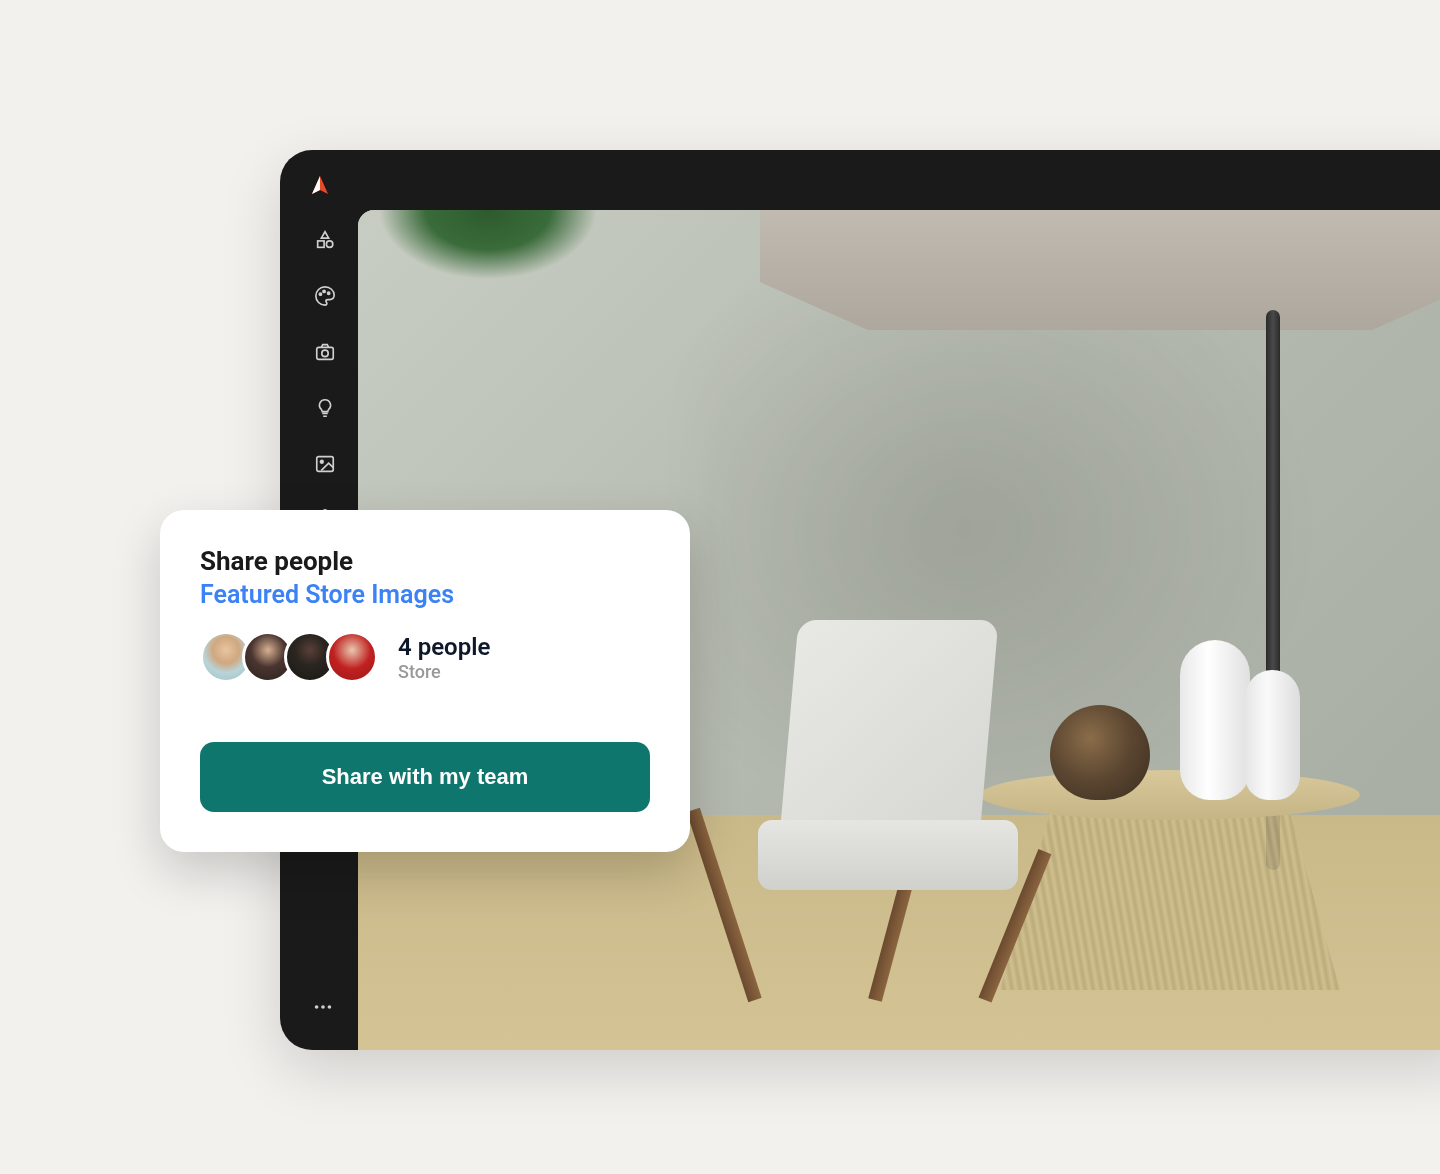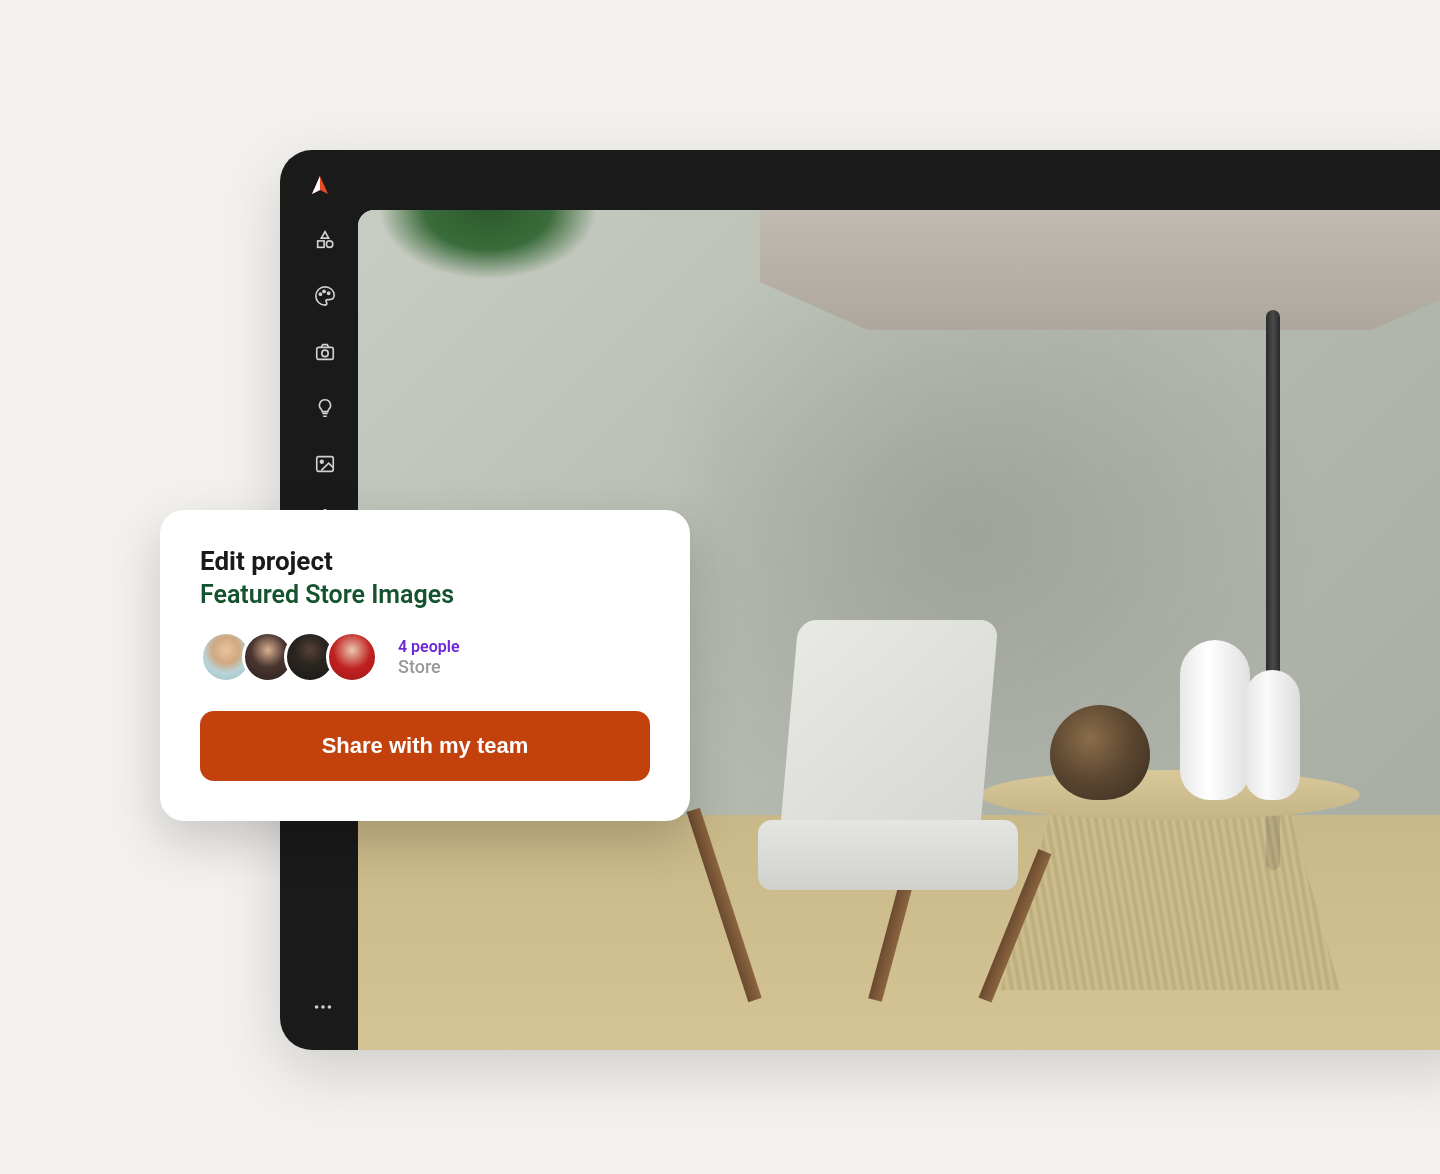--- a/index.html
+++ b/index.html
@@ -266,21 +266,21 @@
     .share-title {
       font-size: 26px;
       font-weight: 700;
       color: #1a1a1a;
       margin-bottom: 4px;
     }
     
     .share-subtitle {
       font-size: 25px;
       font-weight: 600;
-      color: #14532d;
+      color: #3b82f6;
       margin-bottom: 22px;
     }
     
     .people-row {
       display: flex;
       align-items: center;
       margin-bottom: 28px;
     }
     
     .avatars {
@@ -301,42 +301,43 @@
     .avatar-1 { background: radial-gradient(circle at 50% 35%, #e8c4a0 0%, #d0a880 35%, #b8d4d8 60%, #a0c0c8 100%); }
     .avatar-2 { background: radial-gradient(circle at 50% 35%, #d8b090 0%, #4a3530 45%, #2a2020 100%); }
     .avatar-3 { background: radial-gradient(circle at 50% 35%, #5a4038 0%, #2a2520 40%, #1a1815 100%); }
     .avatar-4 { background: radial-gradient(circle at 50% 35%, #e8c8b0 0%, #c02020 50%, #a01818 100%); }
     
     .people-info {
       margin-left: 20px;
     }
     
     .people-count {
-      font-size: 16px;
+      font-size: 24px;
       font-weight: 600;
-      color: #6d28d9;
+      color: #0f172a;
     }
     
     .people-edit {
       font-size: 18px;
       font-weight: 500;
       color: #999999;
       cursor: pointer;
     }
     
     .share-button {
       width: 100%;
       height: 70px;
-      background: #c2410c;
+      background: #0f766e;
       color: #ffffff;
       border: none;
       border-radius: 14px;
       font-size: 22px;
       font-weight: 600;
       cursor: pointer;
+      margin-top: 31px;
     }
   </style>
 </head>
 <body>
 
 <div class="app-window">
 
   <div class="app-logo">
     <svg viewBox="0 0 24 24" width="24" height="24">
       <path d="M12 2 L20 20 L12 16 L4 20 Z" fill="#e84a27"></path>
@@ -413,21 +414,21 @@
       <div class="chair-leg-1"></div>
       <div class="chair-leg-2"></div>
       <div class="chair-leg-3"></div>
       <div class="chair-back"></div>
       <div class="chair-seat"></div>
     </div>
   </div>
 </div>
 
 <div class="share-card">
-  <div class="share-title">Edit project</div>
+  <div class="share-title">Share people</div>
   <div class="share-subtitle">Featured Store Images</div>
   
   <div class="people-row">
     <div class="avatars">
       <div class="avatar avatar-1"></div>
       <div class="avatar avatar-2"></div>
       <div class="avatar avatar-3"></div>
       <div class="avatar avatar-4"></div>
     </div>
     <div class="people-info">

